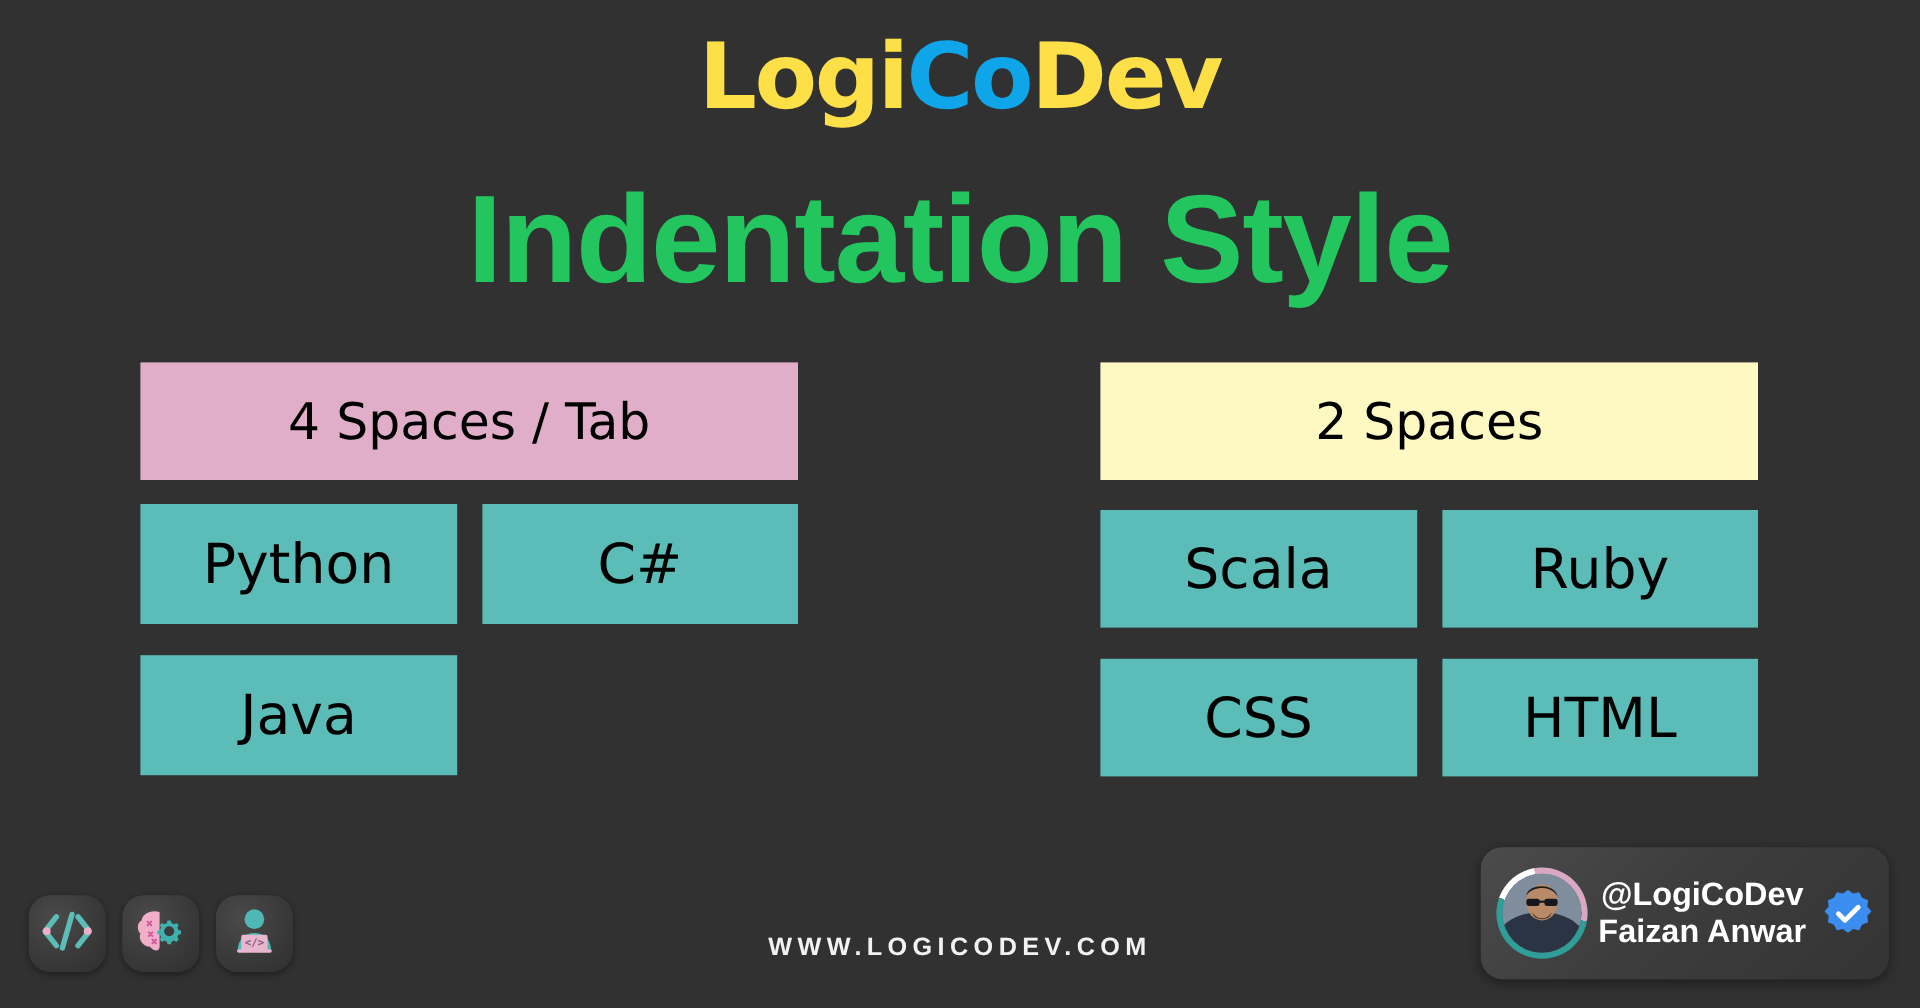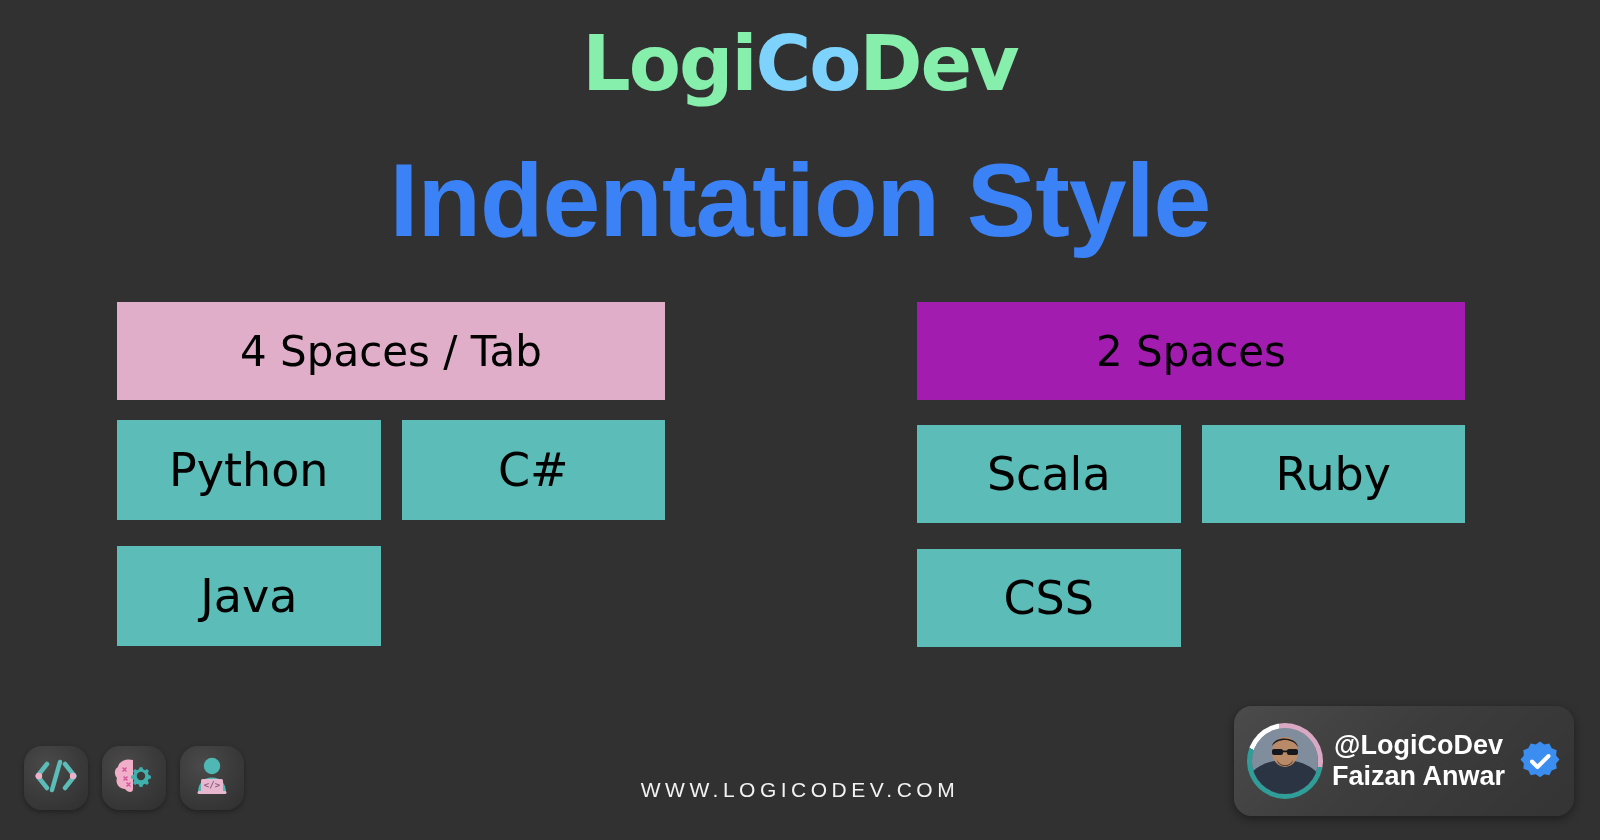--- a/index.html
+++ b/index.html
@@ -16,29 +16,29 @@
     position:absolute;
     top:26px; left:0; width:1600px;
     text-align:center;
     font-family:"DejaVu Sans", sans-serif;
     font-size:76px;
     font-weight:bold;
     letter-spacing:-2px;
     line-height:1;
     user-select:none;
   }
-  #brand-logo .seg-teal { color:#86efac; }
-  #brand-logo .seg-pink { color:#7dd3fc; }
+  #brand-logo .seg-teal { color:#fde047; }
+  #brand-logo .seg-pink { color:#0ea5e9; }
 
   
   #page-title {
     position:absolute;
     top:146px; left:0; width:1600px;
     text-align:center;
-    color:#3b82f6;
+    color:#22c55e;
     font-family:"Liberation Sans", sans-serif;
     font-weight:bold;
     font-size:104px;
     letter-spacing:-1px;
     line-height:1.05;
   }
 
   
   .column {
     position:absolute;
@@ -53,21 +53,21 @@
     color:#000000;
     height:98px;
     display:flex;
     align-items:center;
     justify-content:center;
     font-size:42px;
     font-family:"DejaVu Sans", sans-serif;
     font-weight:normal;
     text-align:center;
   }
-  #column-right .column-header { background:#a21caf; }
+  #column-right .column-header { background:#fef9c3; }
 
   .lang-grid {
     margin-top:20px;
     display:grid;
     grid-template-columns:1fr 1fr;
     gap:26px 21px;
   }
   .lang-box {
     background:#5cbcb8;
     color:#000000;
@@ -99,21 +99,21 @@
     box-shadow:0 2px 5px rgba(0,0,0,.35);
   }
 
   
   #footer-url {
     position:absolute;
     left:0; bottom:38px; width:1600px;
     text-align:center;
     color:#f2f2f2;
     font-size:21px;
-    font-weight:normal;
+    font-weight:bold;
     letter-spacing:4.5px;
   }
 
   
   #profile-card {
     position:absolute;
     right:26px; bottom:24px;
     width:340px; height:110px;
     border-radius:18px;
     background:linear-gradient(135deg,#4b4b4b 0%,#3d3d3d 45%,#343434 100%);
@@ -172,20 +172,21 @@
     <div class="lang-box">Java</div>
   </div>
 </div>
 
 <div class="column" id="column-right">
   <div class="column-header">2 Spaces</div>
   <div class="lang-grid">
     <div class="lang-box">Scala</div>
     <div class="lang-box">Ruby</div>
     <div class="lang-box">CSS</div>
+    <div class="lang-box">HTML</div>
   </div>
 </div>
 
 <div id="icon-strip">
 
   <div class="icon-tile">
     <span>
       <svg width="46" height="34" viewBox="0 0 46 34">
         <path d="M14 5 L4.5 17 L14 29" fill="none" stroke="#5cbcb8" stroke-width="4.5" stroke-linecap="round" stroke-linejoin="round"></path>
         <path d="M32 5 L41.5 17 L32 29" fill="none" stroke="#5cbcb8" stroke-width="4.5" stroke-linecap="round" stroke-linejoin="round"></path>

